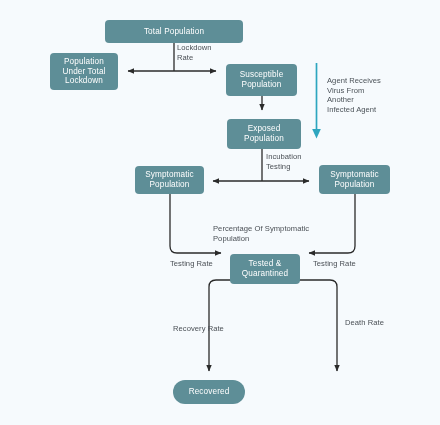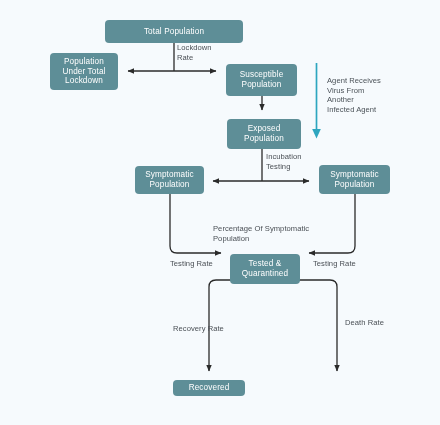--- a/index.html
+++ b/index.html
@@ -147,21 +147,21 @@
   <div class="node" style="left:319px; top:165px; width:71px; height:29px;">
     <span>Symptomatic
 Population</span>
   </div>
 
   <div class="node" style="left:230px; top:254px; width:70px; height:30px;">
     <span>Tested &amp;
 Quarantined</span>
   </div>
 
-  <div class="node" style="left:173px; top:380px; width:72px; height:16px;">
+  <div class="node" style="left:173px; top:380px; width:72px; height:24px;border-radius:13px;">
     <span>Recovered</span>
   </div>
 
 
   <div class="edge-label" style="left:177px; top:43px;">Lockdown
 Rate</div>
 
   <div class="edge-label teal" style="left:327px; top:76px;">Agent Receives
 Virus From
 Another

